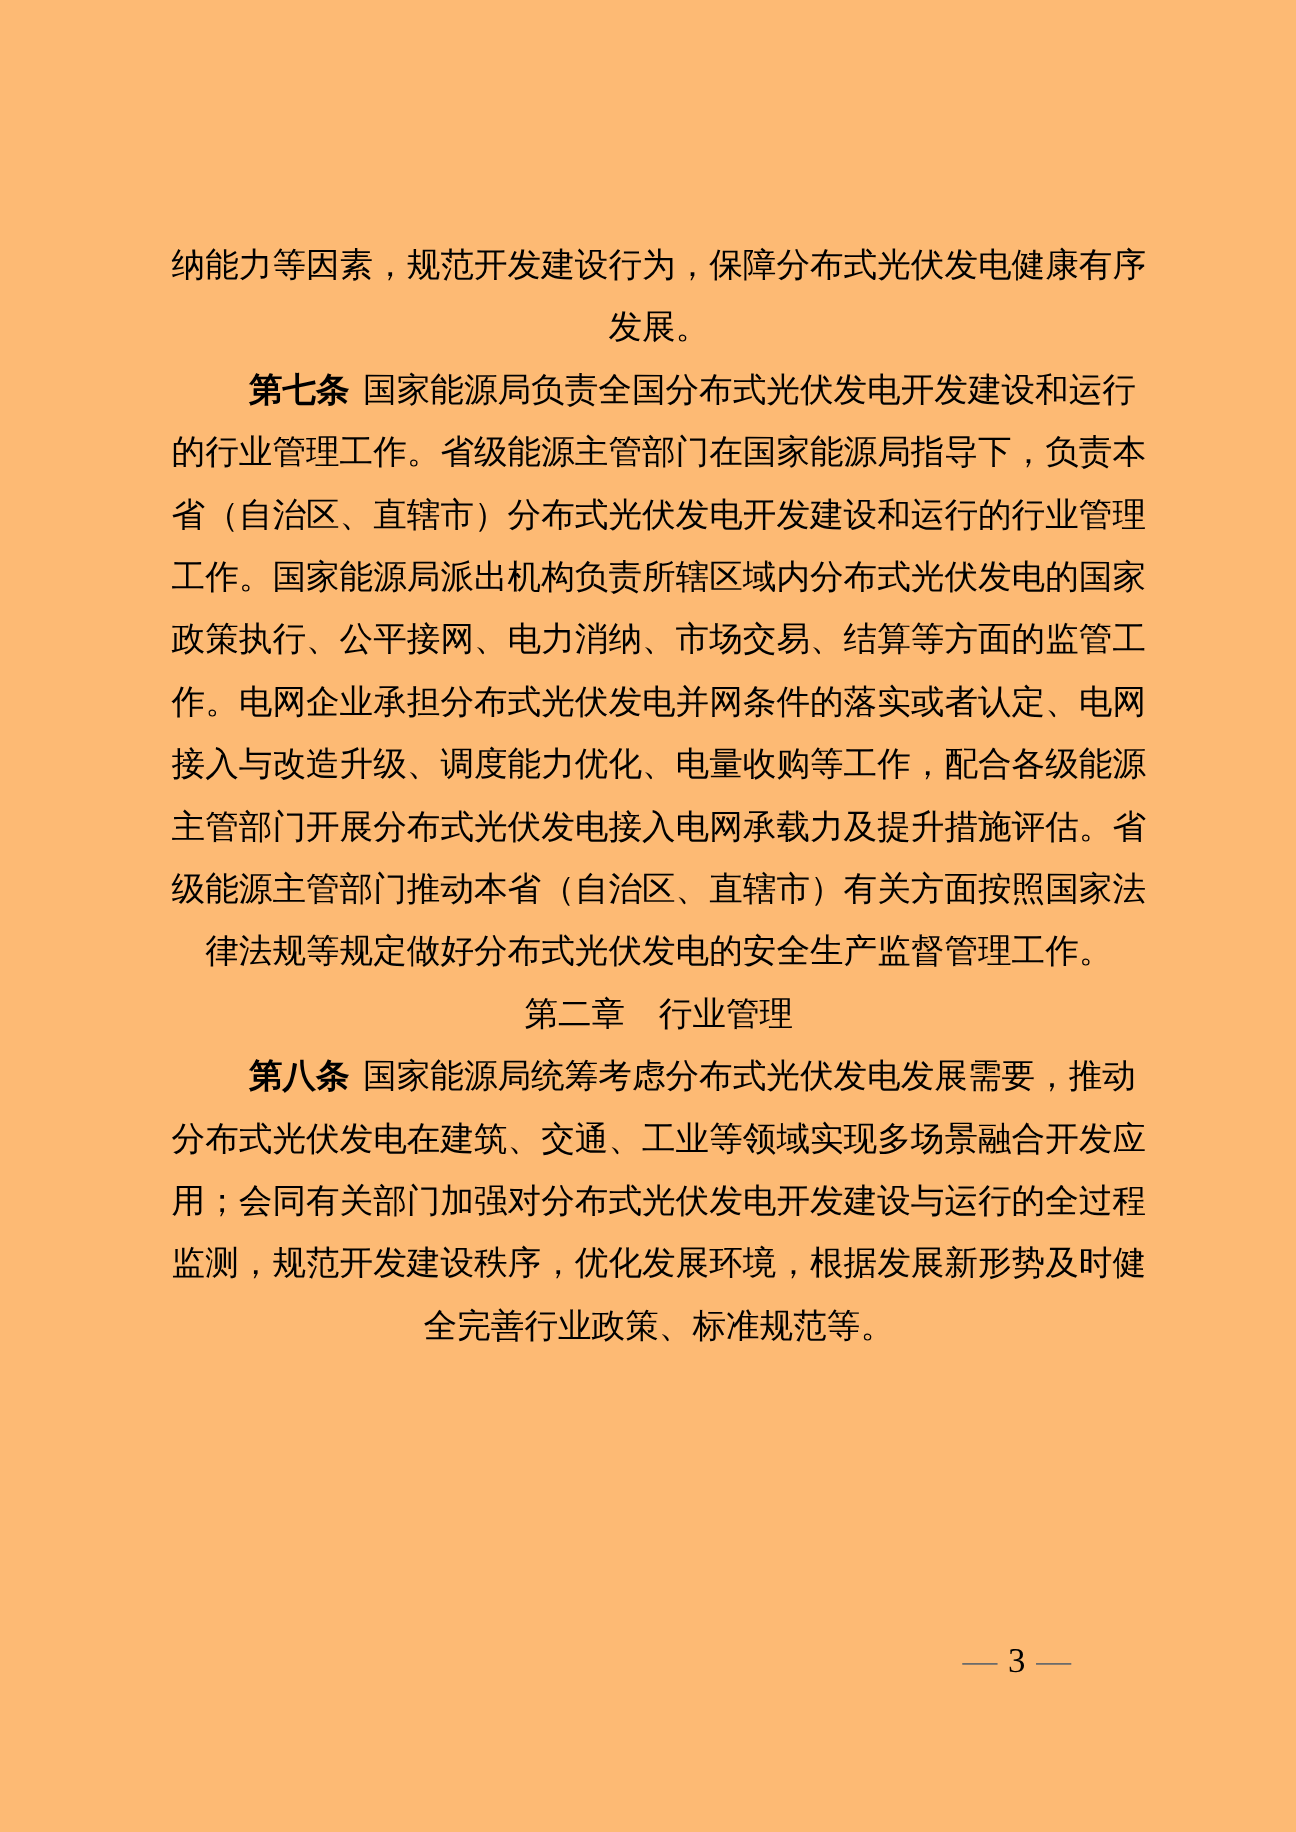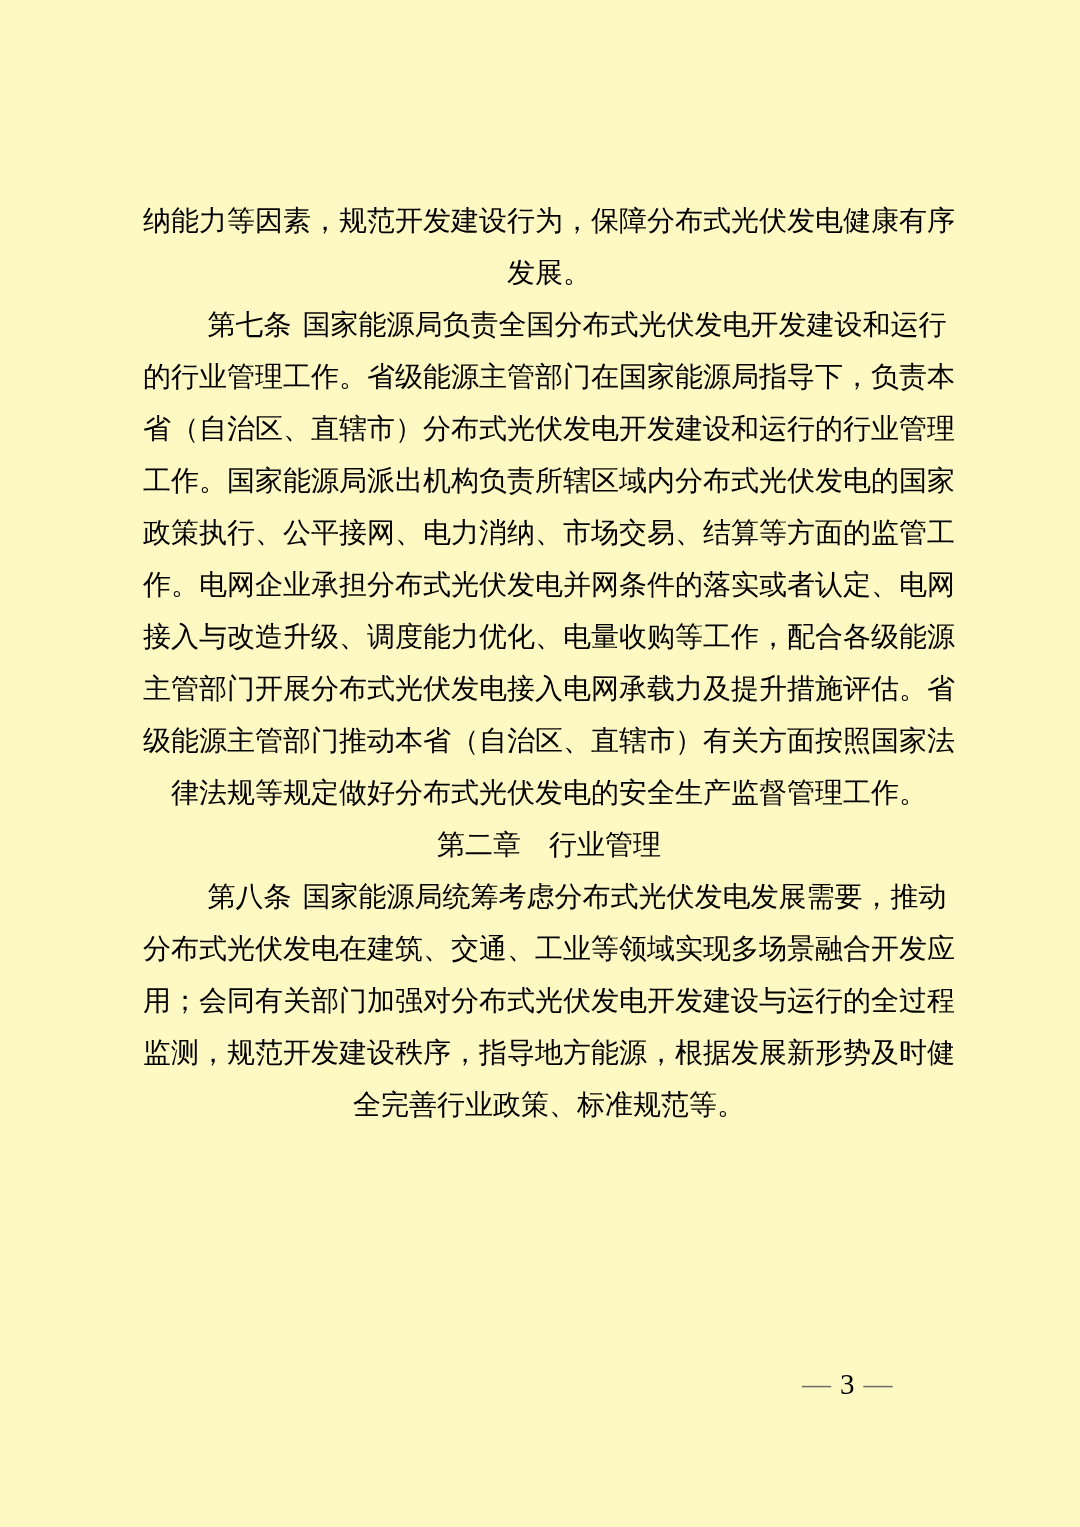--- a/index.html
+++ b/index.html
@@ -11,21 +11,21 @@
     position: relative;
     width: 1080px;
     height: 1527px;
     overflow: hidden;
     font-family: "Liberation Sans", sans-serif;
     color: #000000;
   }
   .page {
     position: absolute;
     inset: 0;
-    background: #fef9c3;
+    background: #fdba74;
   }
   .page-content {
     position: absolute;
     left: 142px;
     top: 195px;
     width: 814px;
     font-size: 28px;
     line-height: 52px;
     text-align: justify;
     text-justify: inter-character;
@@ -36,21 +36,21 @@
     padding: 0;
     text-align: center;
   }
   p.continuation {
     text-indent: 0;
   }
   p.article {
     text-indent: 2em;
   }
   .article-label {
-    font-weight: normal;
+    font-weight: bold;
     margin-right: 0.4em;
   }
   .chapter-heading {
     margin: 56px 0 6px 0;
     text-align: center;
     text-indent: 0;
     font-weight: normal;
     font-size: 28px;
     line-height: 52px;
   }
@@ -77,20 +77,20 @@
 <div class="page">
 
   <div class="page-content">
 
     <p class="continuation"><span>纳能力等因素，规范开发建设行为，保障分布式光伏发电健康有序发展。</span></p>
 
     <p class="article"><span class="article-label">第七条</span><span>国家能源局负责全国分布式光伏发电开发建设和运行的行业管理工作。省级能源主管部门在国家能源局指导下，负责本省（自治区、直辖市）分布式光伏发电开发建设和运行的行业管理工作。国家能源局派出机构负责所辖区域内分布式光伏发电的国家政策执行、公平接网、电力消纳、市场交易、结算等方面的监管工作。电网企业承担分布式光伏发电并网条件的落实或者认定、电网接入与改造升级、调度能力优化、电量收购等工作，配合各级能源主管部门开展分布式光伏发电接入电网承载力及提升措施评估。省级能源主管部门推动本省（自治区、直辖市）有关方面按照国家法律法规等规定做好分布式光伏发电的安全生产监督管理工作。</span></p>
 
     <p class="chapter-heading">第二章　行业管理</p>
 
-    <p class="article"><span class="article-label">第八条</span><span>国家能源局统筹考虑分布式光伏发电发展需要，推动分布式光伏发电在建筑、交通、工业等领域实现多场景融合开发应用；会同有关部门加强对分布式光伏发电开发建设与运行的全过程监测，规范开发建设秩序，指导地方能源，根据发展新形势及时健全完善行业政策、标准规范等。</span></p>
+    <p class="article"><span class="article-label">第八条</span><span>国家能源局统筹考虑分布式光伏发电发展需要，推动分布式光伏发电在建筑、交通、工业等领域实现多场景融合开发应用；会同有关部门加强对分布式光伏发电开发建设与运行的全过程监测，规范开发建设秩序，优化发展环境，根据发展新形势及时健全完善行业政策、标准规范等。</span></p>
 
 
   </div>
 
   <div class="page-footer"><span class="dash">—</span><span class="num">3</span><span class="dash">—</span></div>
 
 </div>
 
 </body></html>

